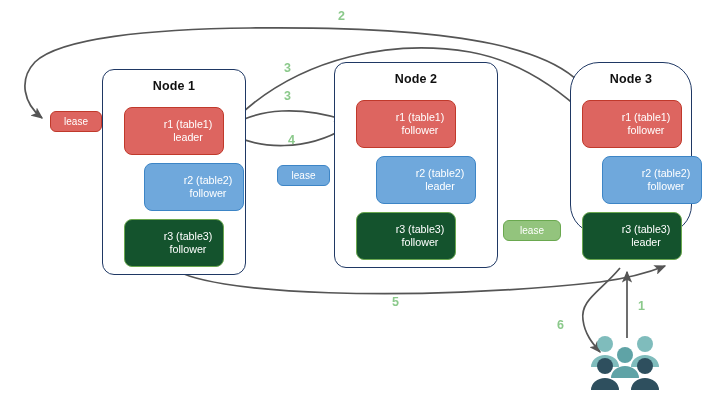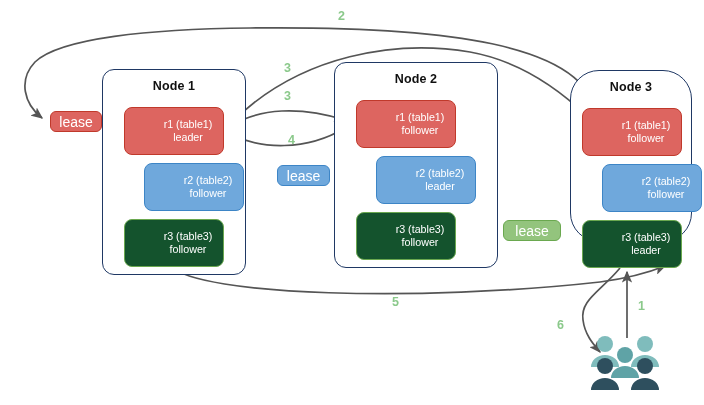--- a/index.html
+++ b/index.html
@@ -79,21 +79,21 @@
     background: #14532d;
     border: 1.5px solid #6aa84f;
   }
 
   
   .lease {
     position: absolute;
     box-sizing: border-box;
     border-radius: 6px;
     color: #ffffff;
-    font-size: 14px;
+    font-size: 10px;
     line-height: 1;
     display: flex;
     align-items: center;
     justify-content: center;
     white-space: nowrap;
   }
   .lease-red   { background: #dd6560; border: 1.5px solid #c0392b; }
   .lease-blue  { background: #6fa8dc; border: 1.5px solid #3d85c6; }
   .lease-green { background: #93c47d; border: 1.5px solid #6aa84f; }
 
@@ -178,21 +178,21 @@
     <div class="replica rep-blue" style="left:21px; top:93px; width:100px; height:48px;">
       <span class="rl">r2 (table2)</span>
       <span class="rl">leader</span>
     </div>
     <div class="replica rep-green" style="left:21px; top:149px; width:100px; height:48px;">
       <span class="rl">r3 (table3)</span>
       <span class="rl">follower</span>
     </div>
   </div>
 
-  <div class="node-box" style="left:570px; top:70px; width:122px; height:172px;border-radius:29px;">
+  <div class="node-box" style="left:570px; top:62px; width:122px; height:172px;border-radius:29px;">
     <div class="node-title">Node 3</div>
 
     <div class="replica rep-red" style="left:11px; top:37px; width:100px; height:48px;">
       <span class="rl">r1 (table1)</span>
       <span class="rl">follower</span>
     </div>
     <div class="replica rep-blue" style="left:11px; top:93px; width:100px; height:48px;">
       <span class="rl">r2 (table2)</span>
       <span class="rl">follower</span>
     </div>

